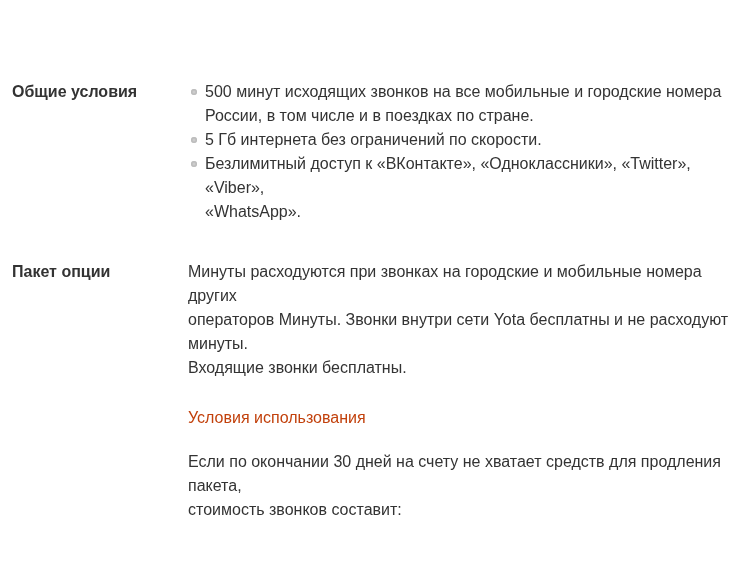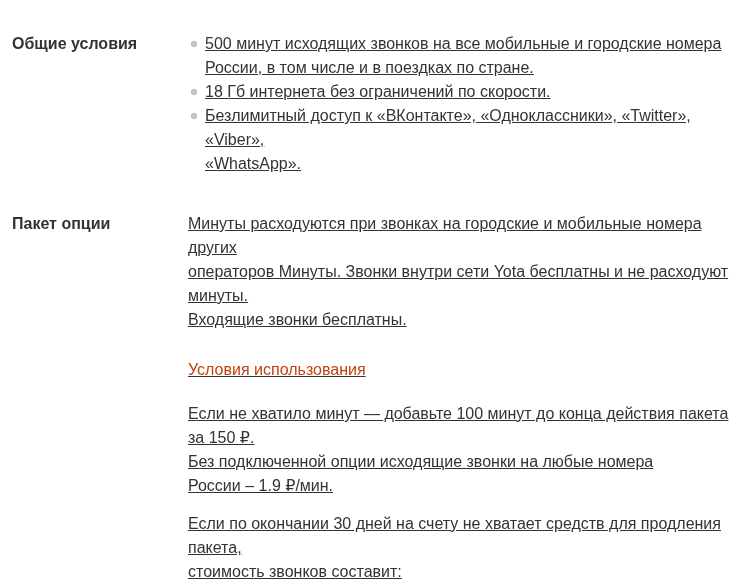--- a/index.html
+++ b/index.html
@@ -17,34 +17,34 @@
     color: #333333;
   }
   .page {
     padding: 32px 8px 0 12px;
     box-sizing: border-box;
   }
   .section {
     display: grid;
     grid-template-columns: 176px 1fr;
     align-items: start;
+    margin-top: 48px;
   }
   .section + .section {
     margin-top: 36px;
   }
   .label {
     margin: 0;
     font-size: 16px;
     line-height: 24px;
     font-weight: bold;
     color: #333333;
   }
   .content {
     max-width: 552px;
-    text-decoration: underline;
   }
   .para {
     margin: 0 0 14px 0;
     white-space: pre-line;
   }
   .para:last-child { margin-bottom: 0; }
   .subtitle {
     margin: 26px 0 20px 0;
     font-size: 16px;
     line-height: 24px;
@@ -83,40 +83,37 @@
     <h2 class="label">Общие условия</h2>
     <div class="content">
       <ul class="bullet-list">
         <li class="bullet-item">
           <span class="bullet"></span>
           <span class="li-text">500 минут исходящих звонков на все мобильные и городские номера
 России, в том числе и в поездках по стране.</span>
         </li>
         <li class="bullet-item">
           <span class="bullet"></span>
-          <span class="li-text">18 Гб интернета без ограничений по скорости.</span>
+          <span class="li-text">5 Гб интернета без ограничений по скорости.</span>
         </li>
         <li class="bullet-item">
           <span class="bullet"></span>
           <span class="li-text">Безлимитный доступ к «ВКонтакте», «Одноклассники», «Twitter», «Viber»,
 «WhatsApp».</span>
         </li>
       </ul>
     </div>
   </section>
 
   <section class="section">
     <h2 class="label">Пакет опции</h2>
     <div class="content">
       <p class="para">Минуты расходуются при звонках на городские и мобильные номера других
 операторов Минуты. Звонки внутри сети Yota бесплатны и не расходуют минуты.
 Входящие звонки бесплатны.</p>
       <h3 class="subtitle">Условия использования</h3>
-      <p class="para">Если не хватило минут — добавьте 100 минут до конца действия пакета за 150 ₽.
-Без подключенной опции исходящие звонки на любые номера
-России – 1.9 ₽/мин.</p>
       <p class="para">Если по окончании 30 дней на счету не хватает средств для продления пакета,
 стоимость звонков составит:</p>
 
     </div>
   </section>
 
 </div>
 
 </body></html>

